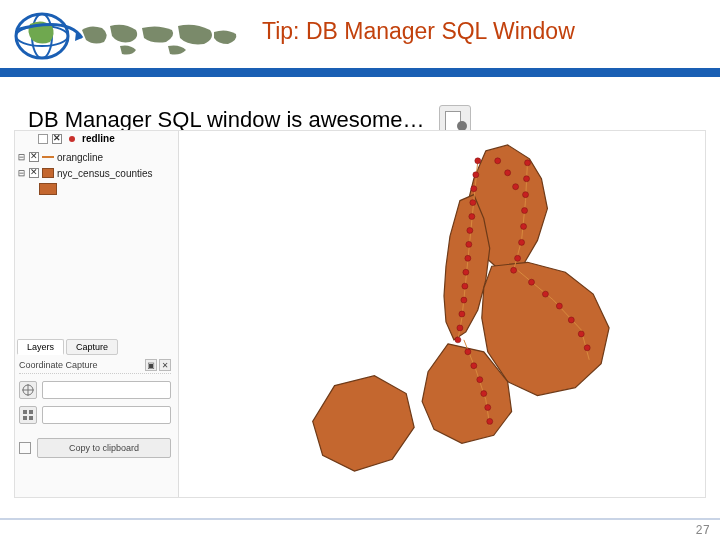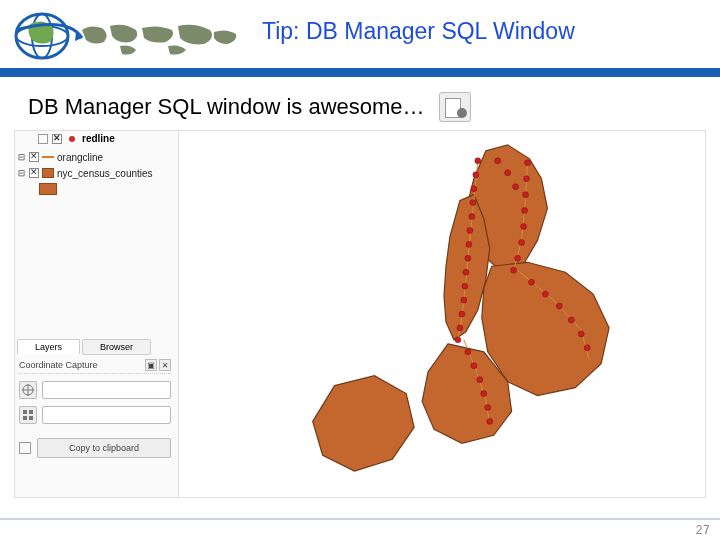--- a/index.html
+++ b/index.html
@@ -23,33 +23,33 @@
     width: 230px;
     height: 58px;
   }
   .globe { position: absolute; left: 0; top: 2px; }
   .worldmap { position: absolute; left: 70px; top: 14px; }
   .title {
     position: absolute;
     left: 262px;
     top: 18px;
     font-size: 23px;
-    color: #1d4ed8;
+    color: #c2410c;
   }
   .blue-bar {
     position: absolute;
     top: 68px;
     left: 0;
     width: 100%;
     height: 9px;
     background: #1a5fb4;
   }
   .subtitle-row {
     position: absolute;
-    top: 92px;
+    top: 105px;
     left: 28px;
     display: flex;
     align-items: center;
     gap: 14px;
     text-align: center;
   }
   .subtitle {
     font-size: 22px;
     color: #000;
   }
@@ -132,21 +132,21 @@
   .tree-label{font-size:10px;}
   .tabs-row {
     position: absolute;
     top: 208px;
     left: 2px;
     display:flex;
     gap:2px;
   }
   .tab {
     font-size:9px;
-    padding: 2px 17px;
+    padding: 2px 9px;
     border:1px solid #ccc;
     border-radius:2px;
     background:#f2f2f2;
   }
   .tab.active{background:#fff;border-bottom-color:#fff;}
   .coord-cap {
     position: absolute;
     top: 228px;
     left: 4px;
     width: 152px;
@@ -238,21 +238,21 @@
         <span class="swatch brown-fill"></span>
         <span class="tree-label">nyc_census_counties</span>
       </div>
       <div class="tree-row">
         <span class="swatch brown-big"></span>
       </div>
     </div>
 
     <div class="tabs-row">
       <div class="tab active">Layers</div>
-      <div class="tab">Browser</div>
+      <div class="tab">Capture</div>
     </div>
 
     <div class="coord-cap">
       <div class="coord-cap-title">
         <span>Coordinate Capture</span>
         <span class="ctl">
           <span class="mini-btn">▣</span>
           <span class="mini-btn">✕</span>
         </span>
       </div>

